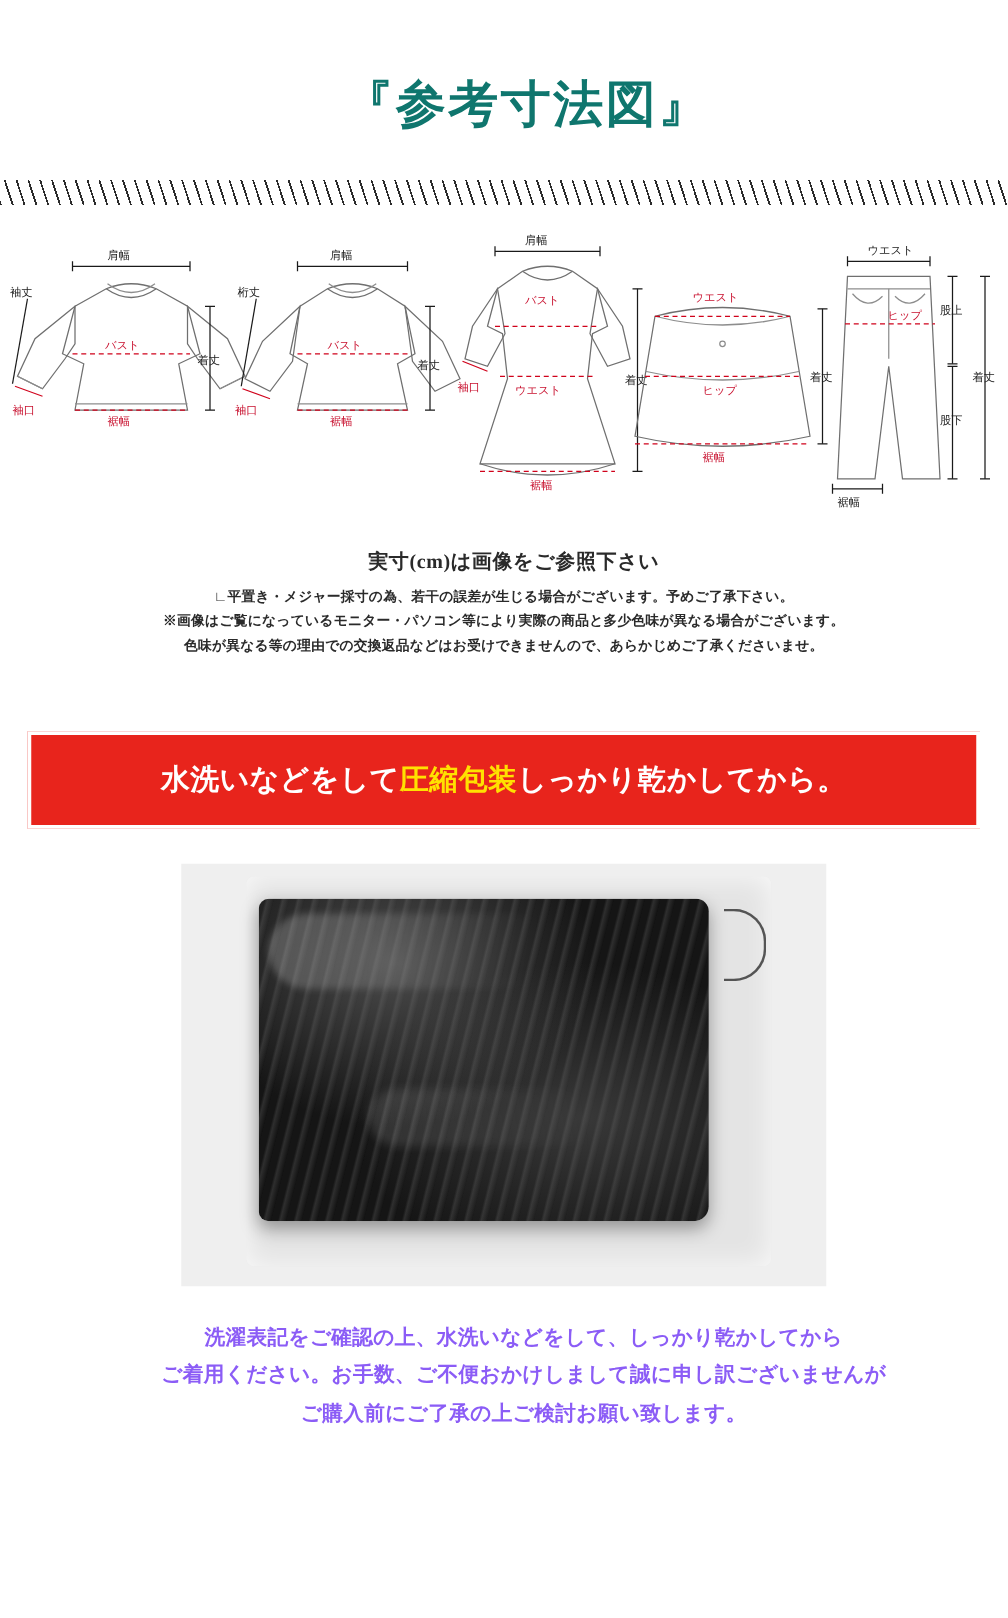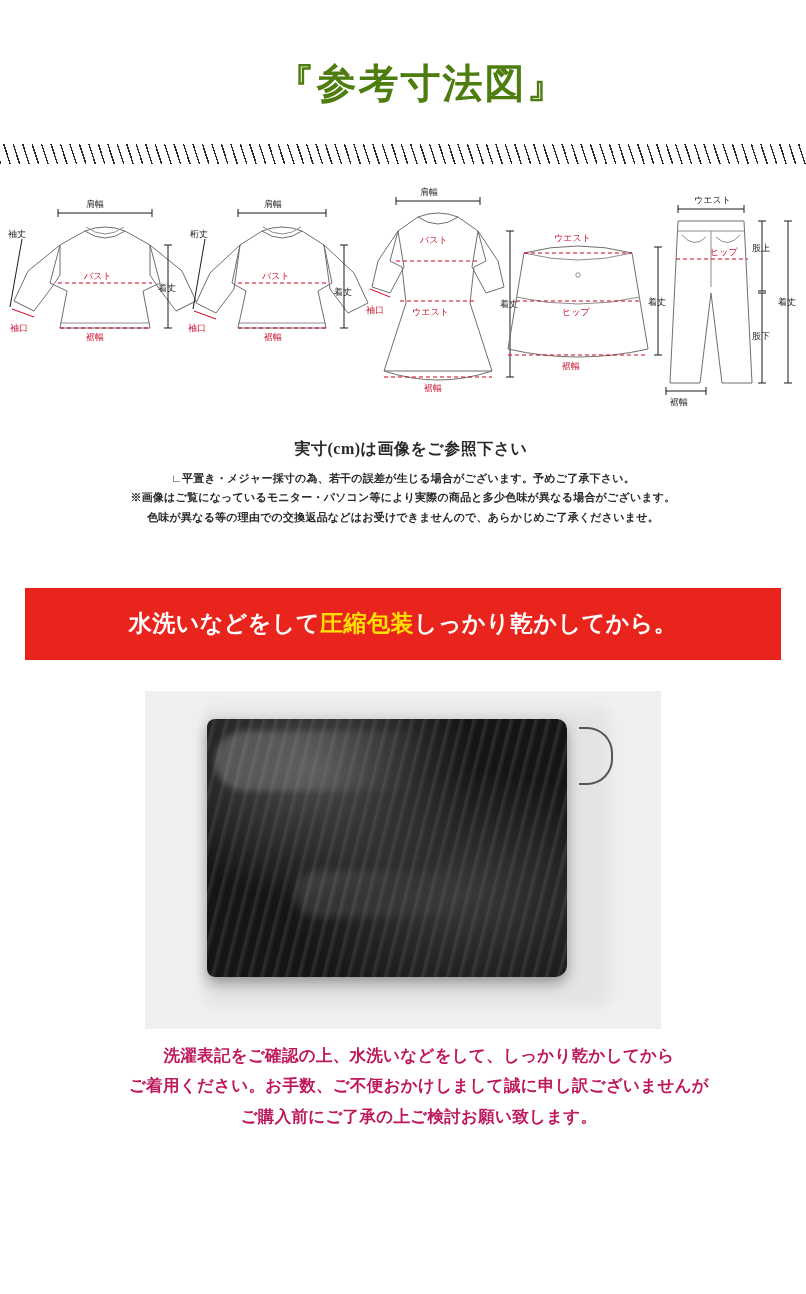--- a/index.html
+++ b/index.html
@@ -18,21 +18,21 @@
 
   
   .title-wrap {
     text-align: center;
     padding-top: 56px;
   }
   .title {
     font-size: 40px;
     font-weight: bold;
     letter-spacing: 2px;
-    color: #4d7c0f;
+    color: #0f766e;
     font-family: "Liberation Serif", "DejaVu Serif", serif;
     padding-left: 37px;
   }
 
   
   .hatch {
     margin-top: 32px;
     height: 22px;
     width: 100%;
     background-image: repeating-linear-gradient(
@@ -156,22 +156,22 @@
     height: 58px;
     border: 2px solid #3b3b3b;
     border-left: none;
     border-radius: 0 26px 26px 0;
     opacity: .85;
   }
 
   
   .footer {
     text-align: center;
-    margin-top: 12px;
-    color: #be185d;
+    margin-top: 26px;
+    color: #8b5cf6;
     padding-left: 32px;
   }
   .footer div {
     font-size: 16.5px;
     line-height: 1.85;
     letter-spacing: .3px;
     font-weight: bold;
   }
 
   

